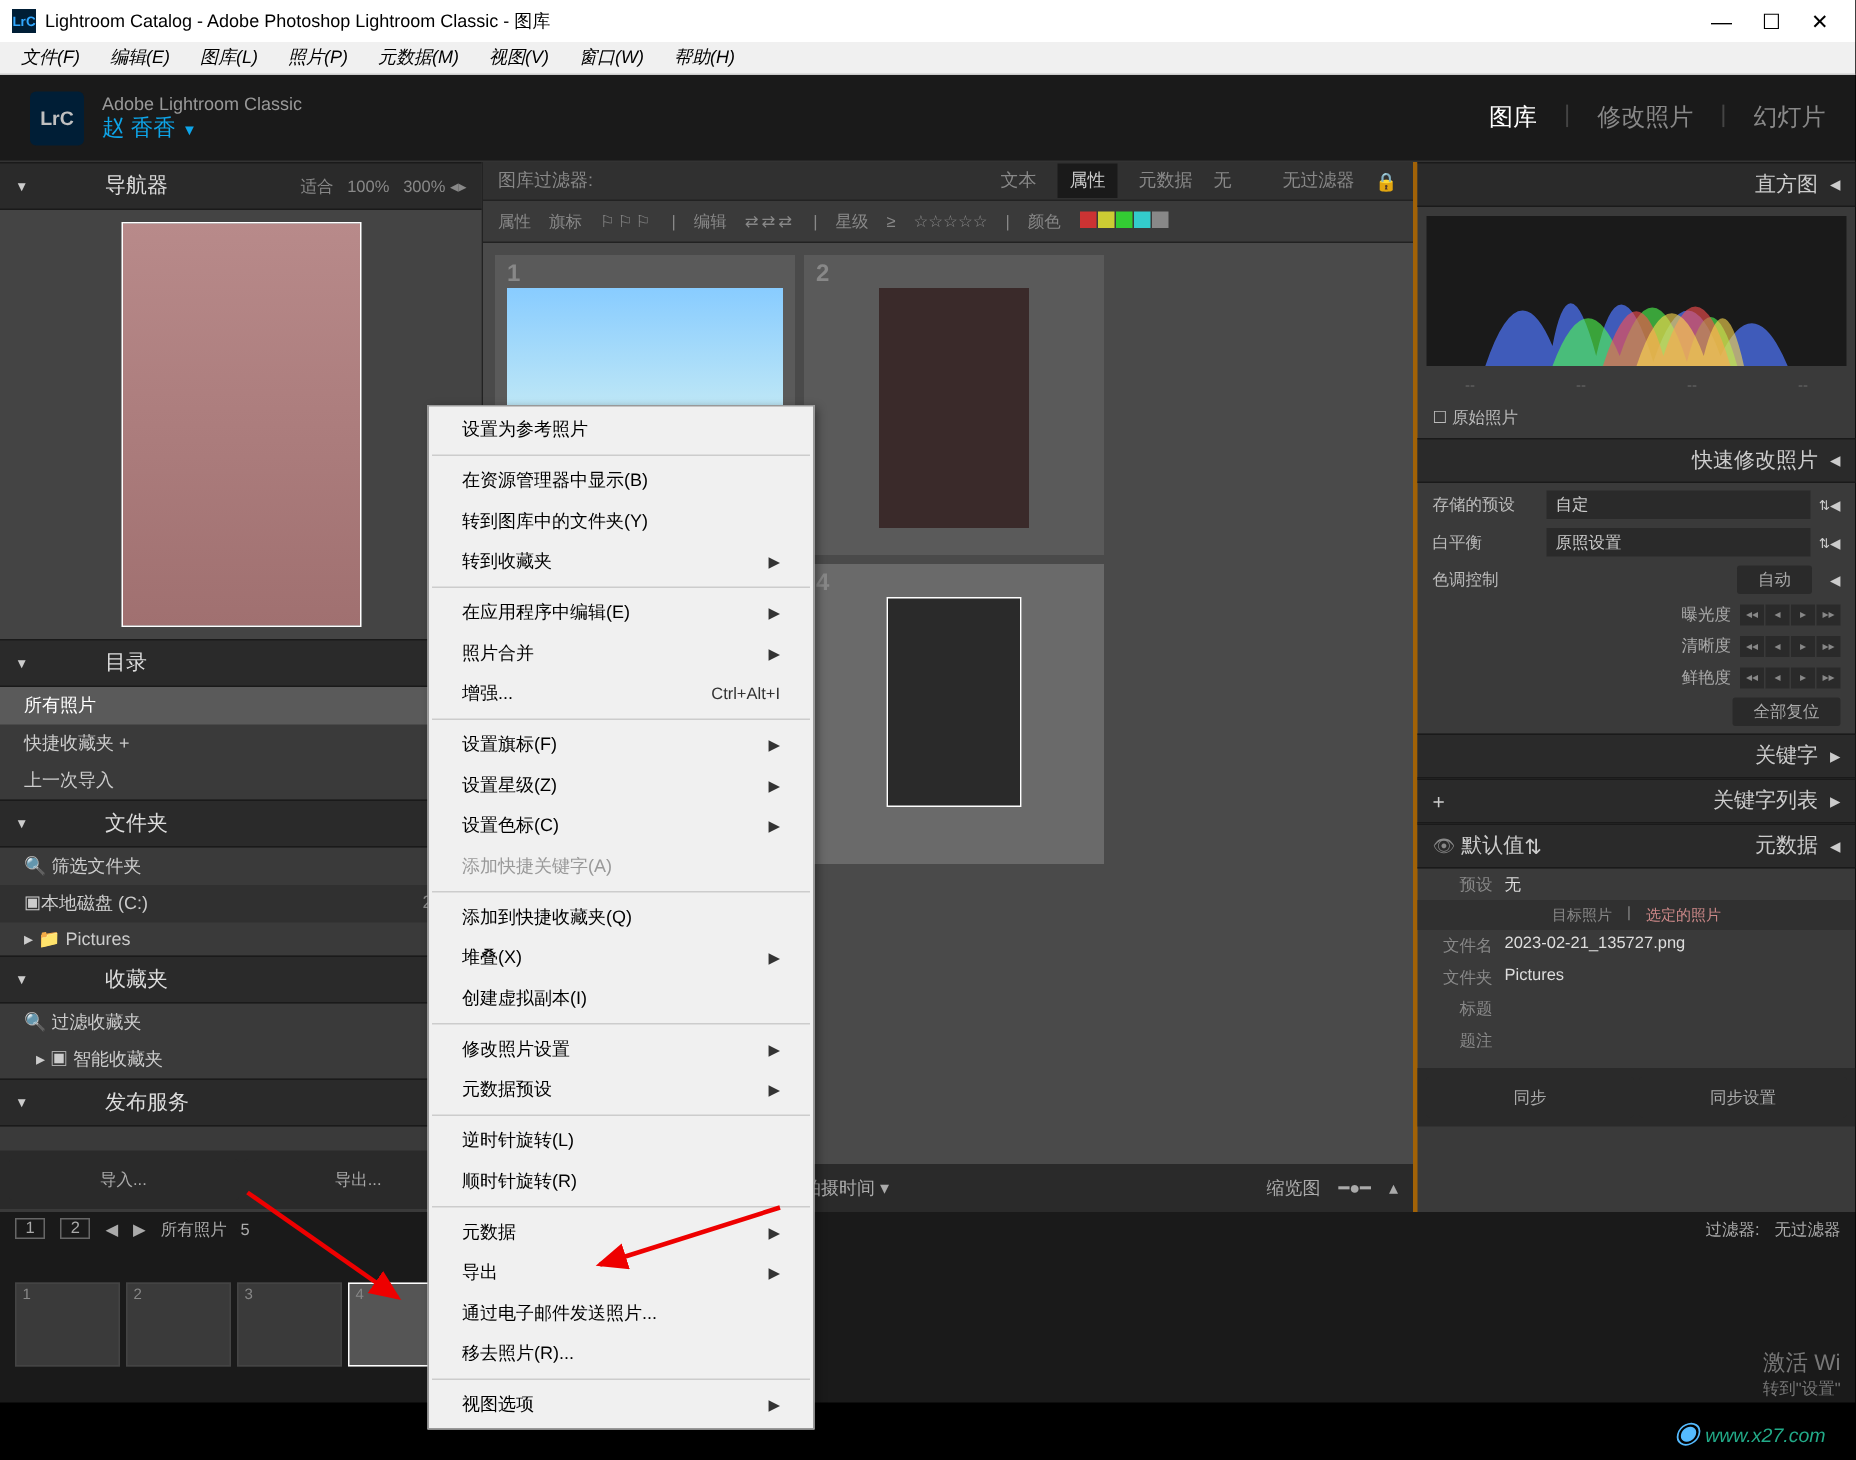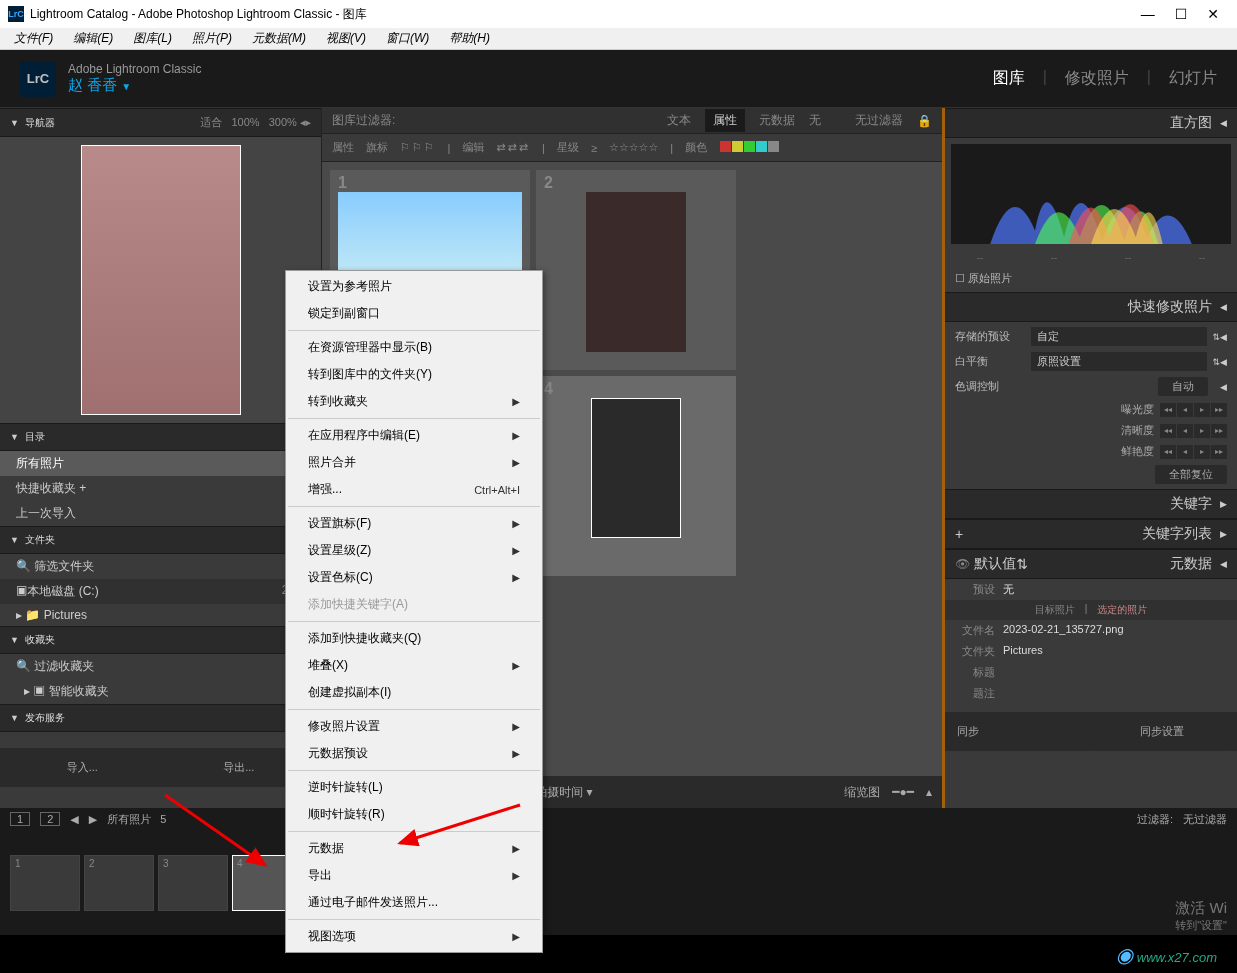--- a/index.html
+++ b/index.html
@@ -15,21 +15,21 @@
 .header-text { color: #999; font-size: 12px; }
 .header-text .user { color: #0ea5e9; font-size: 15px; }
 .modules { margin-left: auto; display: flex; gap: 18px; color: #888; font-size: 16px; }
 .modules .active { color: #fff; }
 .main { display: flex; height: 700px; background: #000; }
 .panel { background: #3a3a3a; color: #ccc; font-size: 12px; }
 .left-panel { width: 322px; border-right: 1px solid #222;}
 .right-panel { width: 295px; border-left: 3px solid #a16207; margin-left: auto; }
 .panel-header { background: #2a2a2a; padding: 6px 10px; display: flex; align-items: center; border-bottom: 1px solid #1a1a1a; border-top: 1px solid #1a1a1a;}
 .panel-header .triangle { margin-right: 6px; font-size: 9px; }
-.panel-header .title { flex: 1; font-size: 10px; color: #ddd;}
+.panel-header .title { flex: 1; font-size: 14px; color: #ddd; margin-left: 45px;}
 .panel-header .extras { font-size: 11px; color: #888; }
 .nav-preview { height: 286px; background: #444; display: flex; justify-content: center; align-items: center; padding: 10px;}
 .nav-preview .img { width: 160px; height: 270px; background: linear-gradient(#b88a8a,#a07070); border: 1px solid #fff; }
 .catalog-list { background: #3a3a3a; }
 .catalog-item { padding: 4px 16px; font-size: 12px; color: #ccc; }
 .catalog-item.selected { background: #5a5a5a; color: #fff;}
 .center { flex: 1; background: #404040; position: relative; display: flex; flex-direction: column;}
 .filterbar { height: 26px; background: #303030; display: flex; align-items: center; padding: 0 10px; font-size: 12px; color: #888; gap: 14px; border-bottom:1px solid #222;}
 .filterbar .active { background: #1a1a1a; padding: 3px 8px; color: #ccc;}
 .attrbar { height: 28px; background: #3a3a3a; display: flex; align-items: center; padding: 0 10px; font-size: 11px; color: #888; gap: 12px; border-bottom:1px solid #222;}
@@ -316,21 +316,21 @@
     <div class="meta-row">
         <span class="k">标题</span>
         <span class="v"></span>
       </div>
     <div class="meta-row">
         <span class="k">题注</span>
         <span class="v"></span>
       </div>
 
     <div style="display:flex;gap:4px;padding:6px;background:#2a2a2a;margin-top:8px">
-      <div class="btn-small" style="flex:1;text-align:left;padding:6px">同步</div>
+      <div class="btn-small" style="flex:1;text-align:center;padding:6px">同步</div>
       <div class="btn-small" style="flex:1;text-align:center;padding:6px">同步设置</div>
     </div>
   </div>
 </div>
 
 <div class="filmstrip-head">
   <span style="border:1px solid #666;padding:0 6px">1</span>
   <span style="border:1px solid #666;padding:0 6px">2</span>
   <span>◀</span>
   <span>▶</span>
@@ -352,21 +352,20 @@
   <div class="film-cell sel">
       <span class="n">4</span>
     </div>
   <div class="film-cell">
       <span class="n">5</span>
     </div>
 </div>
 
 <div class="context-menu">
   <div class="mi">设置为参考照片</div>
-  <div class="mi">锁定到副窗口</div>
   <div class="sep"></div>
   <div class="mi">在资源管理器中显示(B)</div>
   <div class="mi">转到图库中的文件夹(Y)</div>
   <div class="mi">
       <span>转到收藏夹</span>
       <span class="arrow">▶</span>
     </div>
   <div class="sep"></div>
   <div class="mi">
       <span>在应用程序中编辑(E)</span>
@@ -416,20 +415,21 @@
   <div class="sep"></div>
   <div class="mi">
       <span>元数据</span>
       <span class="arrow">▶</span>
     </div>
   <div class="mi">
       <span>导出</span>
       <span class="arrow">▶</span>
     </div>
   <div class="mi">通过电子邮件发送照片...</div>
+  <div class="mi">移去照片(R)...</div>
   <div class="sep"></div>
   <div class="mi">
       <span>视图选项</span>
       <span class="arrow">▶</span>
     </div>
 </div>
 
 <svg class="red-arrow" style="top:790px;left:160px" width="130" height="90">
   <defs>
       <marker id="ah1" markerWidth="8" markerHeight="8" refX="6" refY="3" orient="auto">

